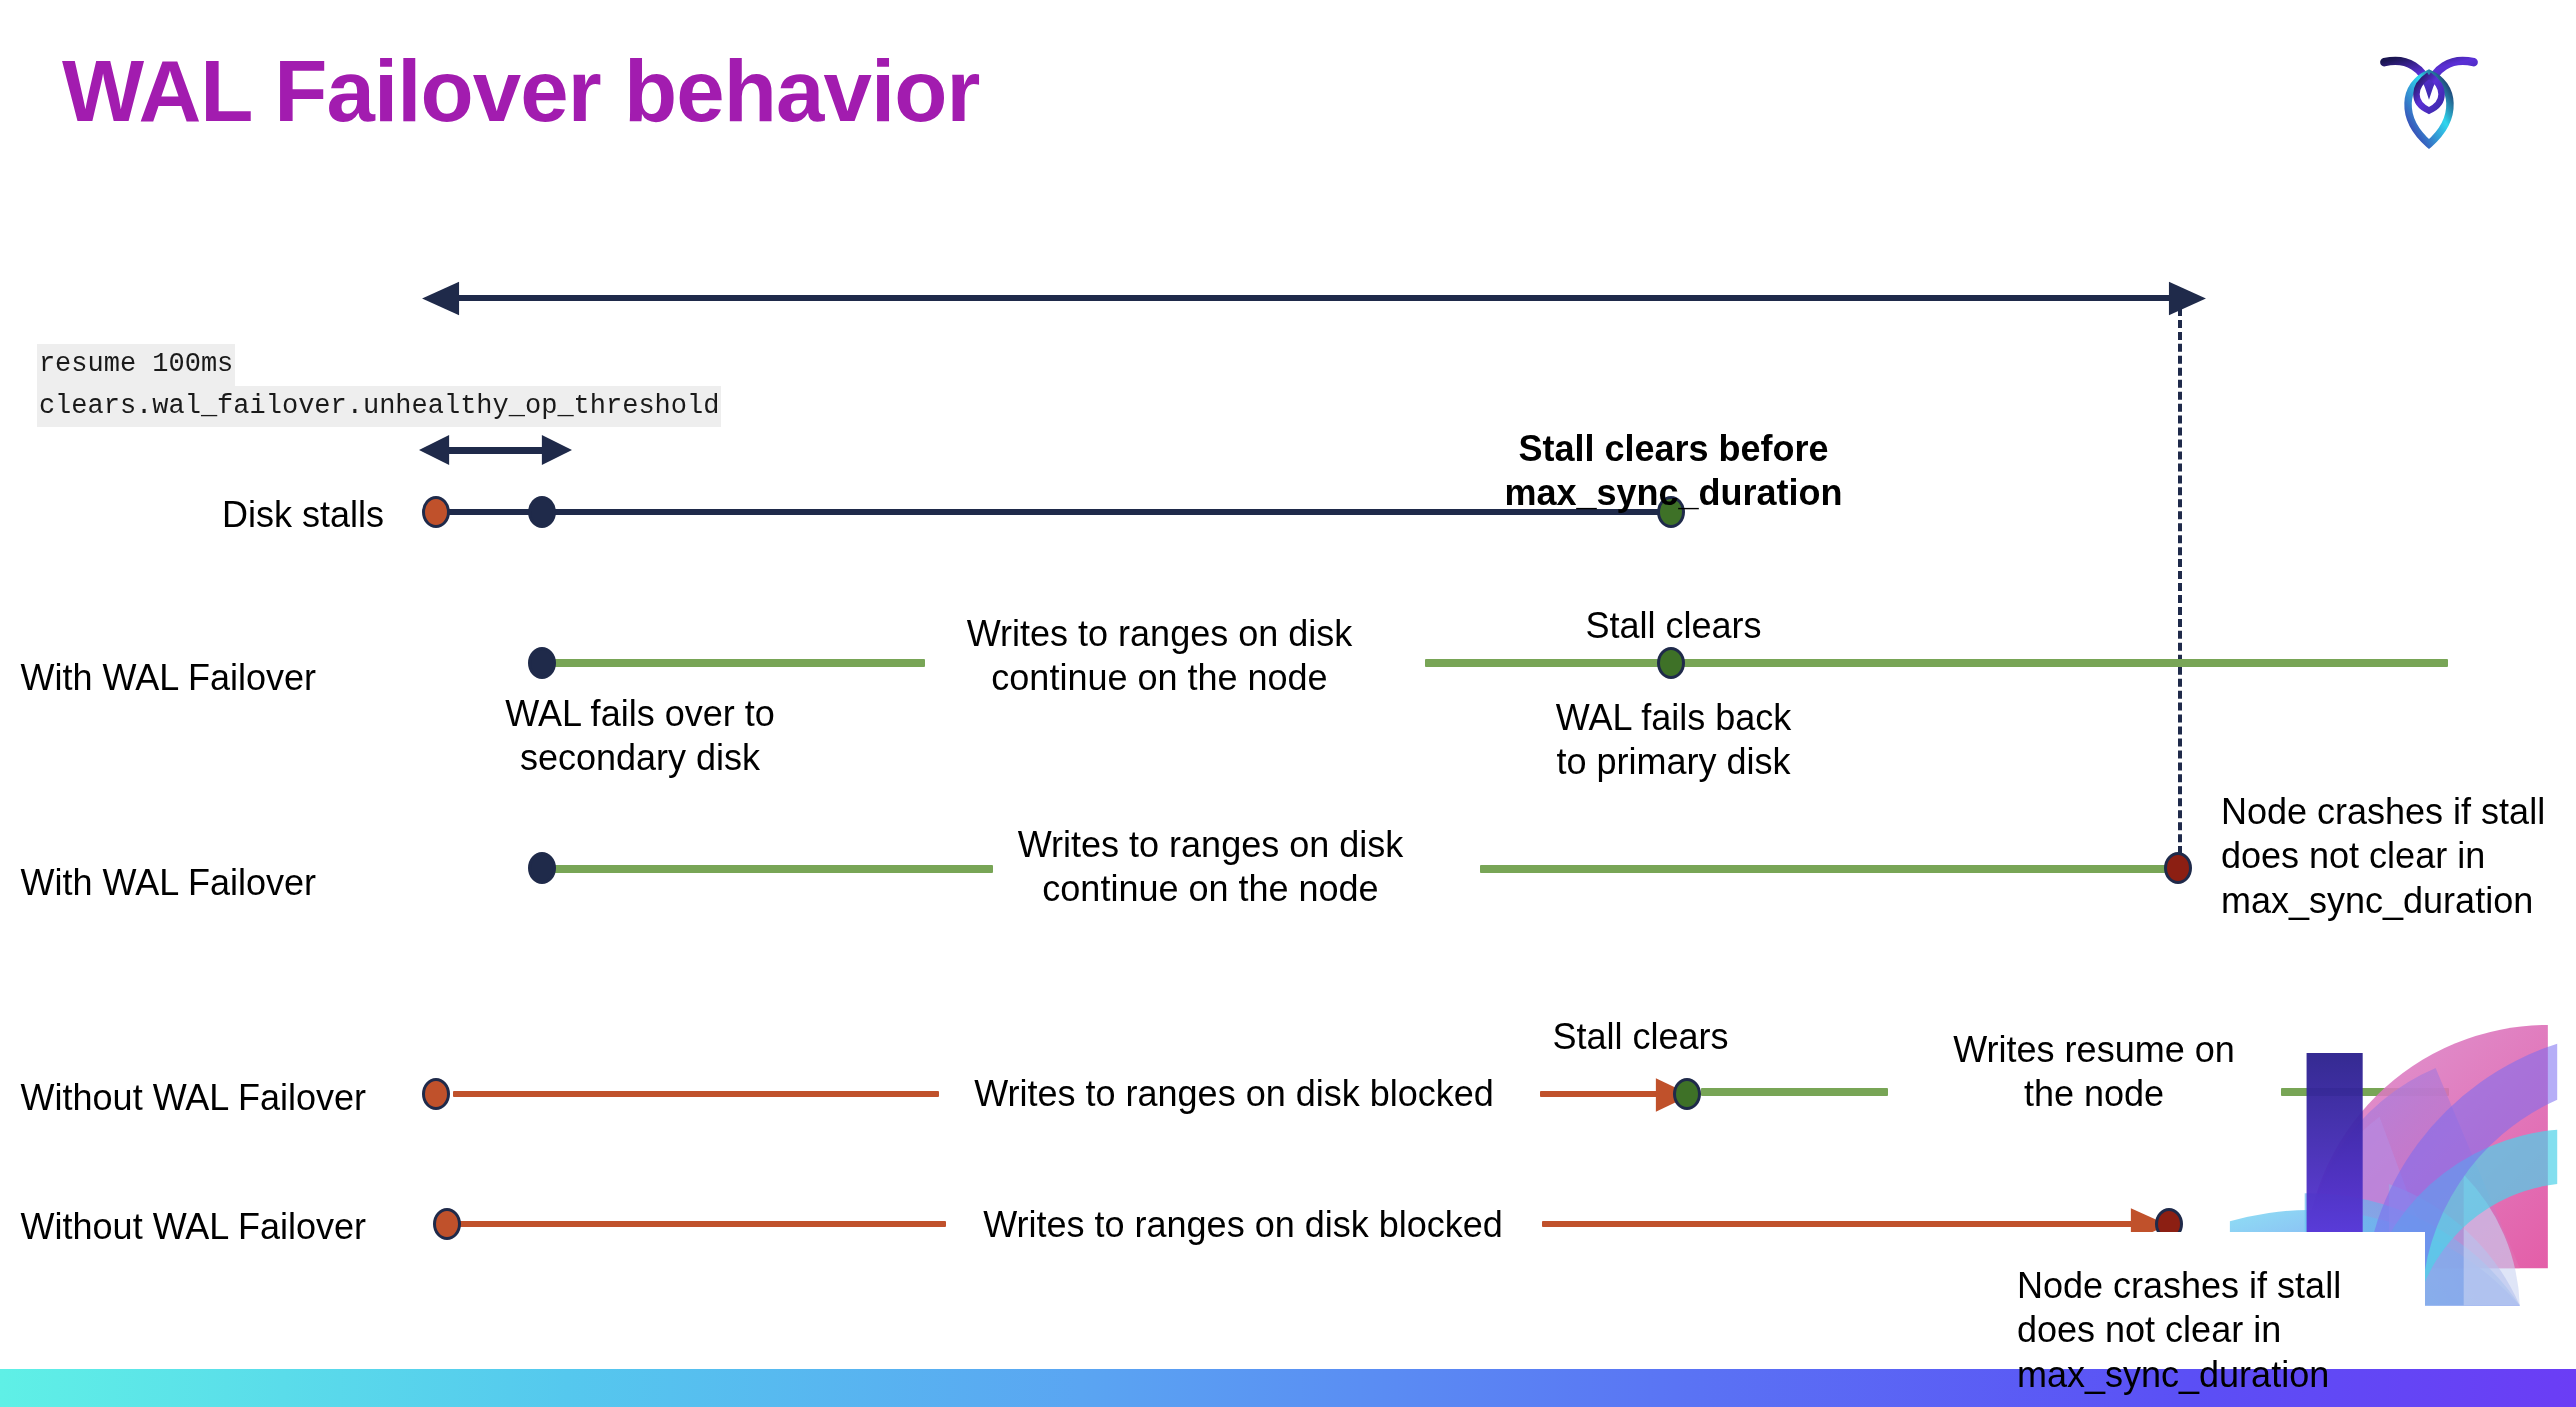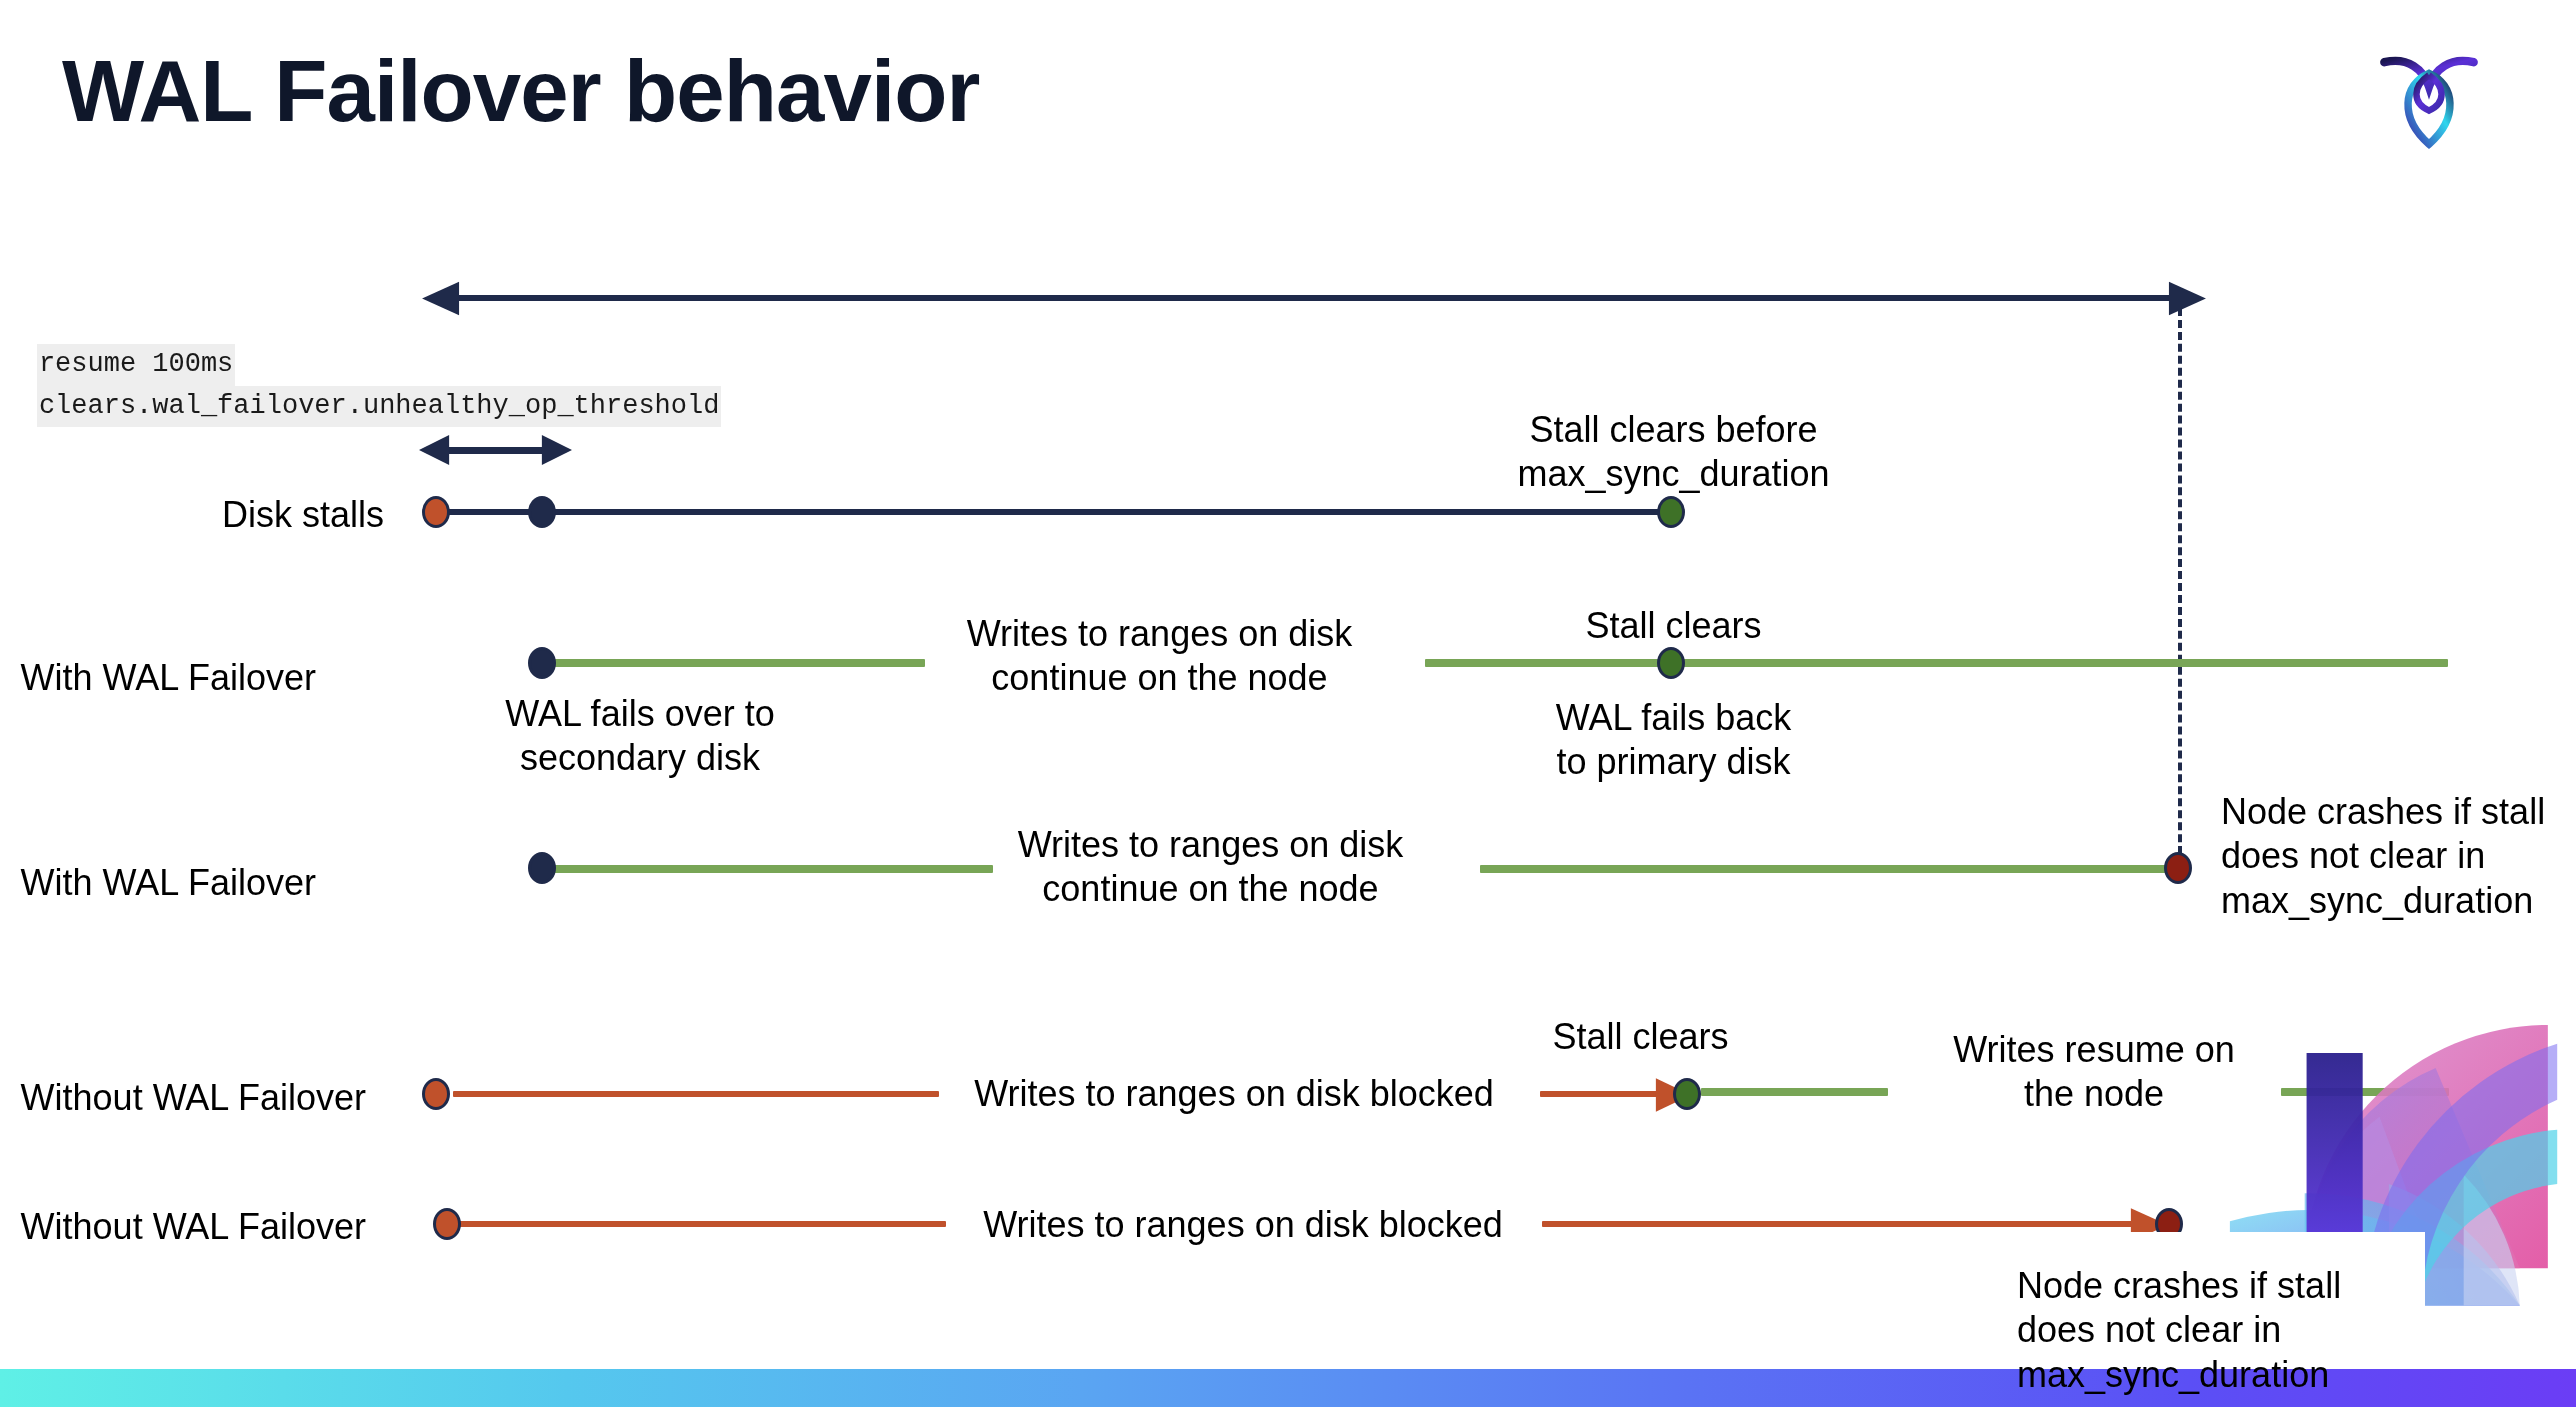--- a/index.html
+++ b/index.html
@@ -19,21 +19,21 @@
 
   
   #slide-title {
     position: absolute;
     left: 62px;
     top: 45px;
     font-size: 87px;
     font-weight: 700;
     letter-spacing: -0.9px;
     line-height: 1.05;
-    color: #0f172a;
+    color: #a21caf;
     white-space: nowrap;
   }
 
   
   #brand-logo {
     position: absolute;
     right: 93px;
     top: 32px;
     width: 108px;
     height: 120px;
@@ -197,21 +197,21 @@
   <div class="vdash" style="left:2178px; top:308px; height:570px;"></div>
 
   <div>
     <div class="row-label" style="left:222px; top:494px;">Disk stalls</div>
 
     <div class="track navy" style="left:439px; top:509px; width:1234px;"></div>
     <div class="dot orange" style="left:422px; top:496px;"></div>
     <div class="dot navy" style="left:528px; top:496px;"></div>
     <div class="dot green" style="left:1657px; top:496px;"></div>
 
-    <div class="lbl center" style="left:1496px; top:408px; width:355px;">Stall clears before
+    <div class="lbl center" style="left:1496px; top:427px; width:355px;font-weight:bold;">Stall clears before
 max_sync_duration</div>
   </div>
 
   <div>
     <div class="row-label" style="left:20.6px; top:657px;">With WAL Failover</div>
 
     <div class="track green" style="left:542px; top:659px; width:383px;"></div>
     <div class="track green" style="left:1425px; top:659px; width:1023px;"></div>
     <div class="dot navy" style="left:528px; top:647px;"></div>
     <div class="dot green" style="left:1657px; top:647px;"></div>

